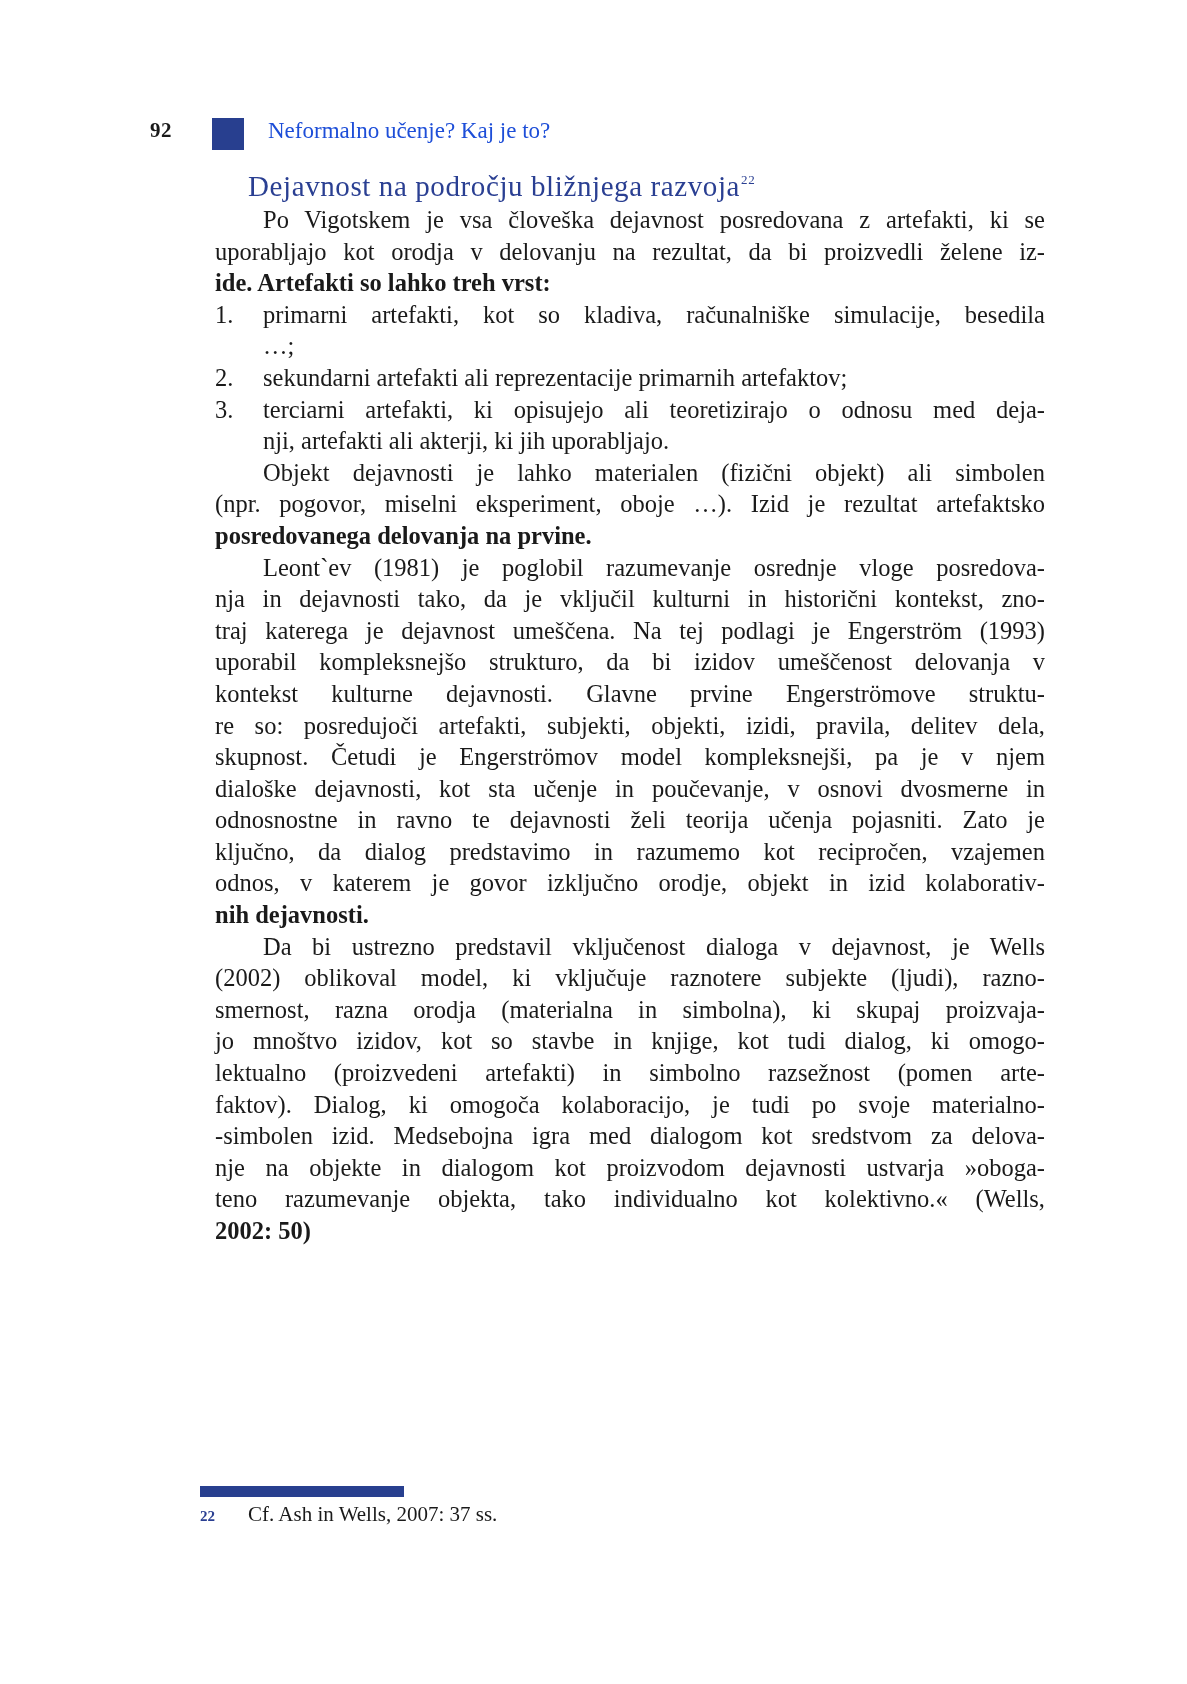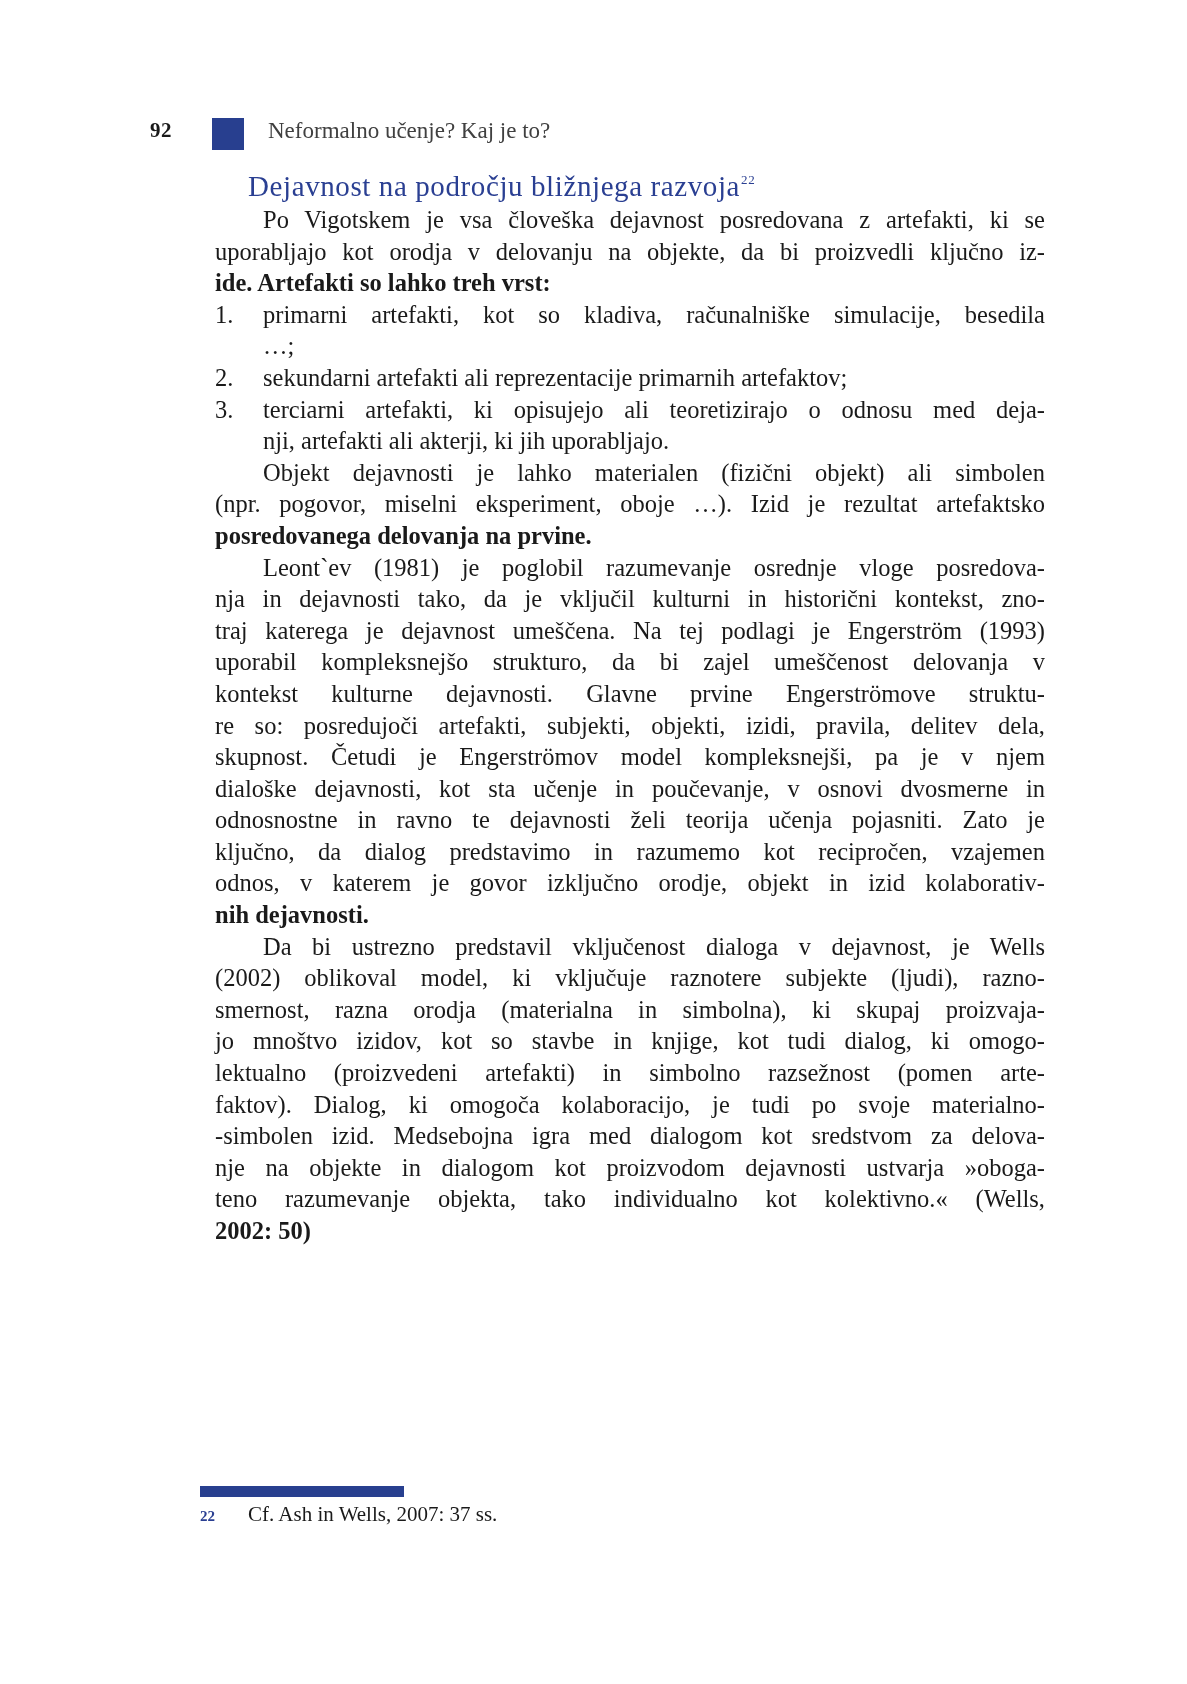--- a/index.html
+++ b/index.html
@@ -1,21 +1,21 @@
 <!DOCTYPE html>
 <html><head>
 <meta charset="utf-8">
 <style>
   html, body { margin: 0; padding: 0; background: #ffffff; }
   body { width: 1187px; height: 1684px; position: relative; overflow: hidden;
          font-family: "Liberation Serif", "DejaVu Serif", serif; color: #1a1a1a; }
   .header { position: absolute; left: 150px; top: 118px; height: 34px; display: flex; align-items: flex-start; gap: 12px; }
   .page-num { font-weight: bold; font-size: 21px; letter-spacing: 0.5px; width: 50px; }
   .blue-square { width: 32px; height: 32px; background: #283f8f; margin-right: 12px; }
-  .running-title { font-size: 23px; color: #404040; }
+  .running-title { font-size: 23px; color: #1d4ed8; }
   .heading { position: absolute; left: 248px; top: 170px; font-size: 29px; color: #2a3f92; letter-spacing: 0.6px; white-space: nowrap; }
   .heading sup { font-size: 13px; vertical-align: top; position: relative; top: 2px; margin-left: 1px; }
   .text { position: absolute; left: 200px; width: 830px; font-size: 24.5px; line-height: 31.6px; }
   .line { height: 31.6px; white-space: nowrap; display: block; text-align: justify; text-align-last: justify; }
   .line.last { text-align-last: left; font-weight: bold; }
   .line.indent { padding-left: 48px; }
   .li { display: flex; height: 31.6px; white-space: nowrap; }
   .li .num { width: 48px; flex: none; }
   .li .t { flex: 1; text-align: justify; text-align-last: justify; }
   .li .t.last { text-align-last: left; }
@@ -30,21 +30,21 @@
 <div class="header">
   <span class="page-num">92</span>
   <span class="blue-square"></span>
   <span class="running-title">Neformalno učenje? Kaj je to?</span>
 </div>
 
 <div class="heading"><span>Dejavnost na področju bližnjega razvoja</span><sup>22</sup></div>
 
 <div class="text" style="top:204px;margin-left:15px;">
   <span class="line indent">Po Vigotskem je vsa človeška dejavnost posredovana z artefakti, ki se</span>
-  <span class="line">uporabljajo kot orodja v delovanju na objekte, da bi proizvedli ključno iz-</span>
+  <span class="line">uporabljajo kot orodja v delovanju na rezultat, da bi proizvedli želene iz-</span>
   <span class="line last">ide. Artefakti so lahko treh vrst:</span>
 
   <div class="li">
     <span class="num">1.</span>
     <span class="t">primarni artefakti, kot so kladiva, računalniške simulacije, besedila</span>
   </div>
   <div class="li cont">
     <span class="num"></span>
     <span class="t last">…;</span>
   </div>
@@ -61,21 +61,21 @@
     <span class="t last">nji, artefakti ali akterji, ki jih uporabljajo.</span>
   </div>
 
   <span class="line indent">Objekt dejavnosti je lahko materialen (fizični objekt) ali simbolen</span>
   <span class="line">(npr. pogovor, miselni eksperiment, oboje …). Izid je rezultat artefaktsko</span>
   <span class="line last">posredovanega delovanja na prvine.</span>
 
   <span class="line indent">Leont`ev (1981) je poglobil razumevanje osrednje vloge posredova-</span>
   <span class="line">nja in dejavnosti tako, da je vključil kulturni in historični kontekst, zno-</span>
   <span class="line">traj katerega je dejavnost umeščena. Na tej podlagi je Engerström (1993)</span>
-  <span class="line">uporabil kompleksnejšo strukturo, da bi zajel umeščenost delovanja v</span>
+  <span class="line">uporabil kompleksnejšo strukturo, da bi izidov umeščenost delovanja v</span>
   <span class="line">kontekst kulturne dejavnosti. Glavne prvine Engerströmove struktu-</span>
   <span class="line">re so: posredujoči artefakti, subjekti, objekti, izidi, pravila, delitev dela,</span>
   <span class="line">skupnost. Četudi je Engerströmov model kompleksnejši, pa je v njem</span>
   <span class="line">dialoške dejavnosti, kot sta učenje in poučevanje, v osnovi dvosmerne in</span>
   <span class="line">odnosnostne in ravno te dejavnosti želi teorija učenja pojasniti. Zato je</span>
   <span class="line">ključno, da dialog predstavimo in razumemo kot recipročen, vzajemen</span>
   <span class="line">odnos, v katerem je govor izključno orodje, objekt in izid kolaborativ-</span>
   <span class="line last">nih dejavnosti.</span>
 
   <span class="line indent">Da bi ustrezno predstavil vključenost dialoga v dejavnost, je Wells</span>

